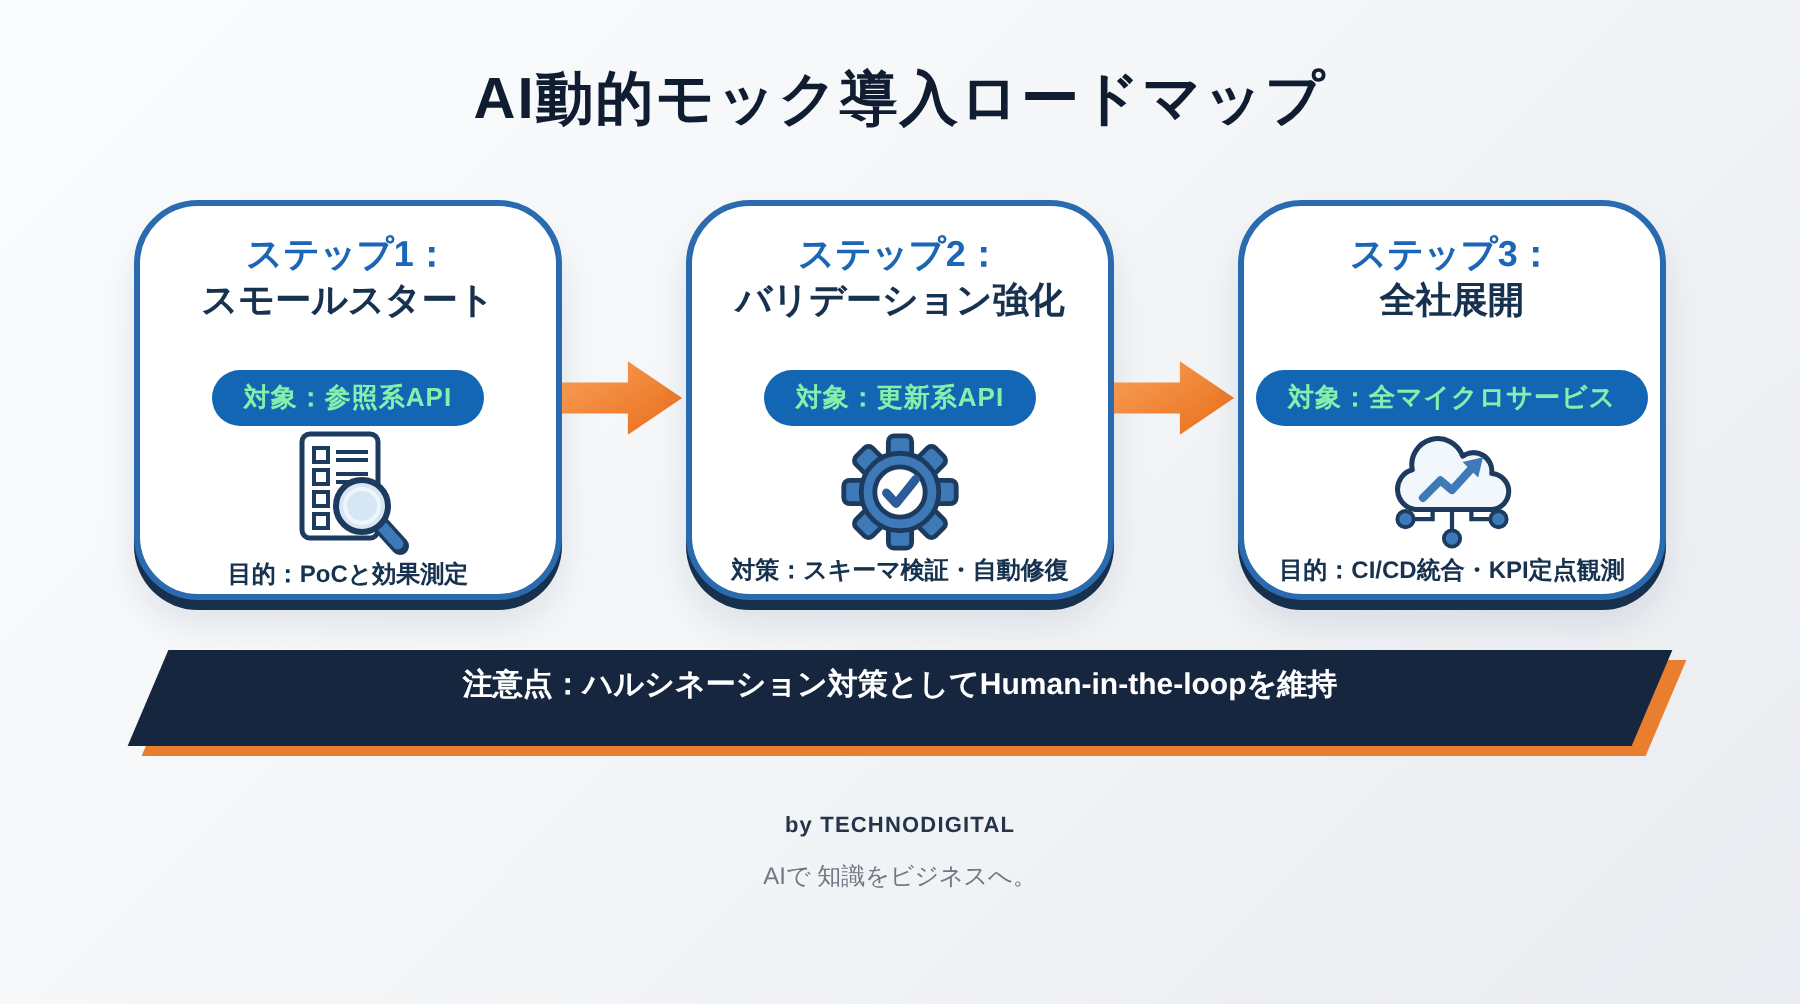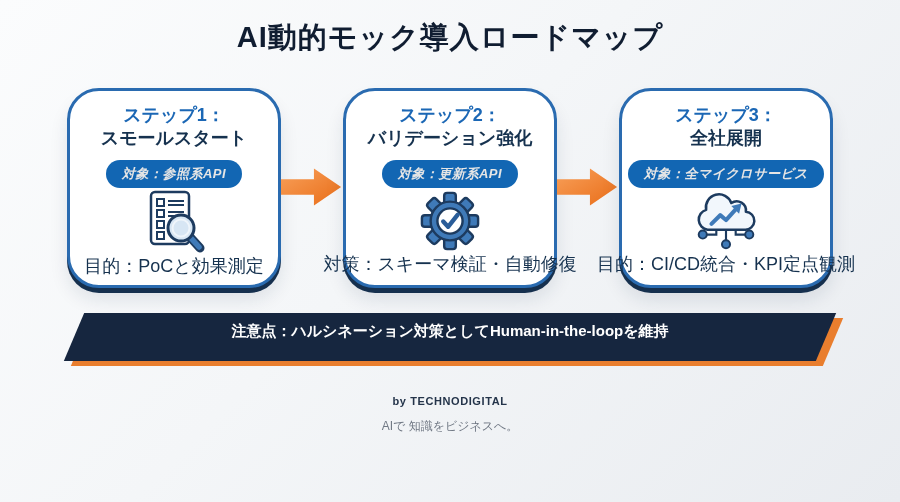--- a/index.html
+++ b/index.html
@@ -5,45 +5,45 @@
   html,body{margin:0;padding:0;}
   body{
     width:900px;height:502px;overflow:hidden;
     font-family:"Liberation Sans","DejaVu Sans",sans-serif;
   }
   .stage{
     position:relative;width:900px;height:502px;
     background:linear-gradient(135deg,#fbfcfd 0%,#f4f6f8 45%,#e9ecf0 100%);
   }
   .main-title{
-    padding-top:18px;text-align:center;
+    padding-top:30px;text-align:center;
     font-size:29px;font-weight:800;letter-spacing:1px;color:#101d31;
   }
   .steps-row{
     display:flex;justify-content:center;align-items:flex-start;
     margin-top:30px;
   }
   .card{
     width:214px;height:200px;box-sizing:border-box;
     background:#ffffff;border:3px solid #2a6bb0;border-radius:32px;
     box-shadow:0 5px 0 #16304e,0 12px 18px rgba(20,40,70,.10);
     display:flex;flex-direction:column;align-items:center;
     padding:13px 8px 13px;
   }
   .card-title{text-align:center;line-height:1.3;}
   .step-label{display:block;font-size:18px;font-weight:800;color:#1b67b5;}
   .step-name{display:block;font-size:18px;font-weight:800;color:#16324f;}
   .badge{
-    margin-top:9px;background:#1266b3;color:#e5e5e5;
+    margin-top:22px;background:#1266b3;color:#86efac;
     font-size:13px;font-weight:700;letter-spacing:.5px;
-    padding:5px 16px;border-radius:16px;white-space:nowrap;font-style:italic;
+    padding:5px 16px;border-radius:16px;white-space:nowrap;
   }
   .icon-wrap{flex:1;display:flex;align-items:center;justify-content:center;margin-top:2px;}
   .detail{
-    font-size:18px;font-weight:400;color:#16324f;
+    font-size:12px;font-weight:700;color:#16324f;
     text-align:center;white-space:nowrap;
   }
   .flow-arrow{margin:76px 0 0;width:62px;flex:0 0 auto;}
   .note-wrap{position:relative;width:752px;height:48px;margin:25px auto 0;}
   .note-orange{
     position:absolute;left:7px;top:5px;width:100%;height:100%;
     background:#e97e2e;transform:skewX(-23deg);
   }
   .note-navy{
     position:absolute;left:0;top:0;width:100%;height:100%;

